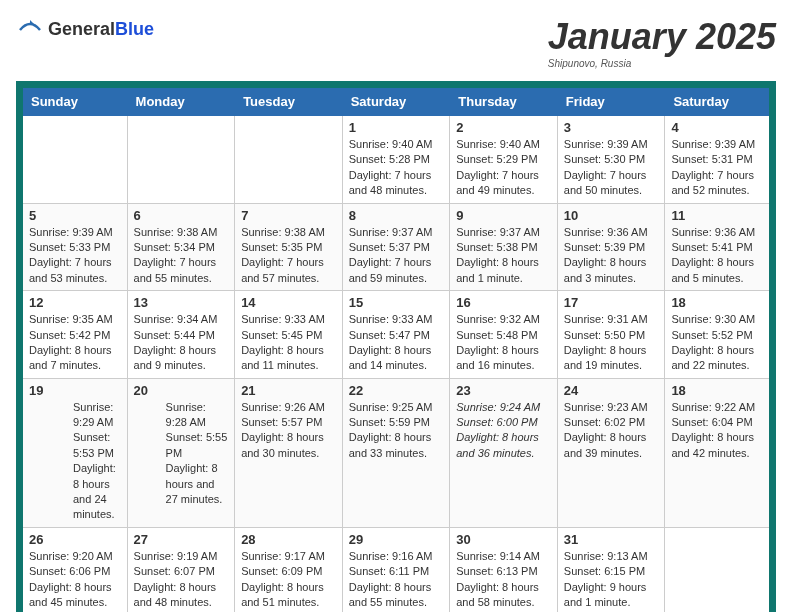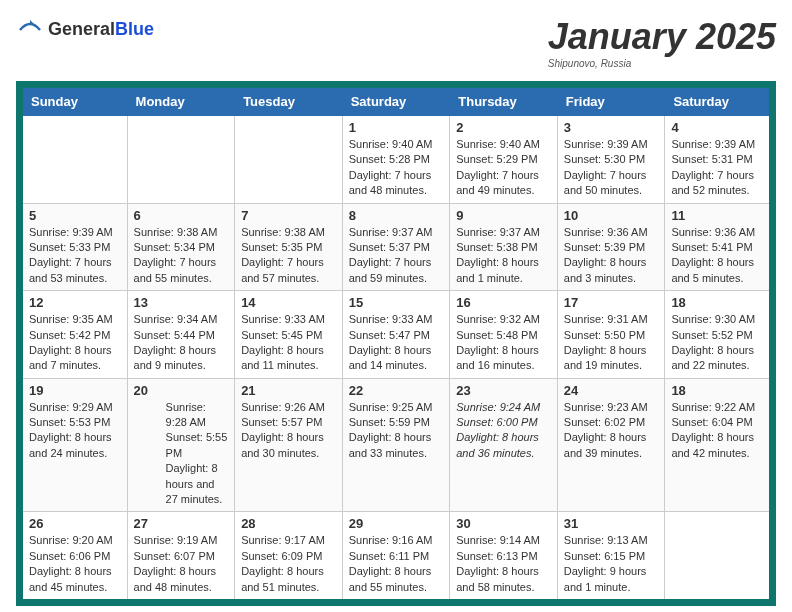--- a/index.html
+++ b/index.html
@@ -244,21 +244,21 @@
         <td>
           <div class="day-num">18</div>
           <div class="day-detail" style="white-space: pre-line;">Sunrise: 9:30 AM
 Sunset: 5:52 PM
 Daylight: 8 hours and 22 minutes.</div>
         </td>
       </tr>
       <tr>
         <td>
           <div class="day-num">19</div>
-          <div class="day-detail" style="white-space: pre-line;">Sunrise: 9:29 AM
+          <div class="day-detail" style="white-space: pre-line; margin-left: 44px;">Sunrise: 9:29 AM
 Sunset: 5:53 PM
 Daylight: 8 hours and 24 minutes.</div>
         </td>
         <td>
           <div class="day-num">20</div>
           <div class="day-detail" style="white-space: pre-line; margin-left: 32px;">Sunrise: 9:28 AM
 Sunset: 5:55 PM
 Daylight: 8 hours and 27 minutes.</div>
         </td>
         <td>

